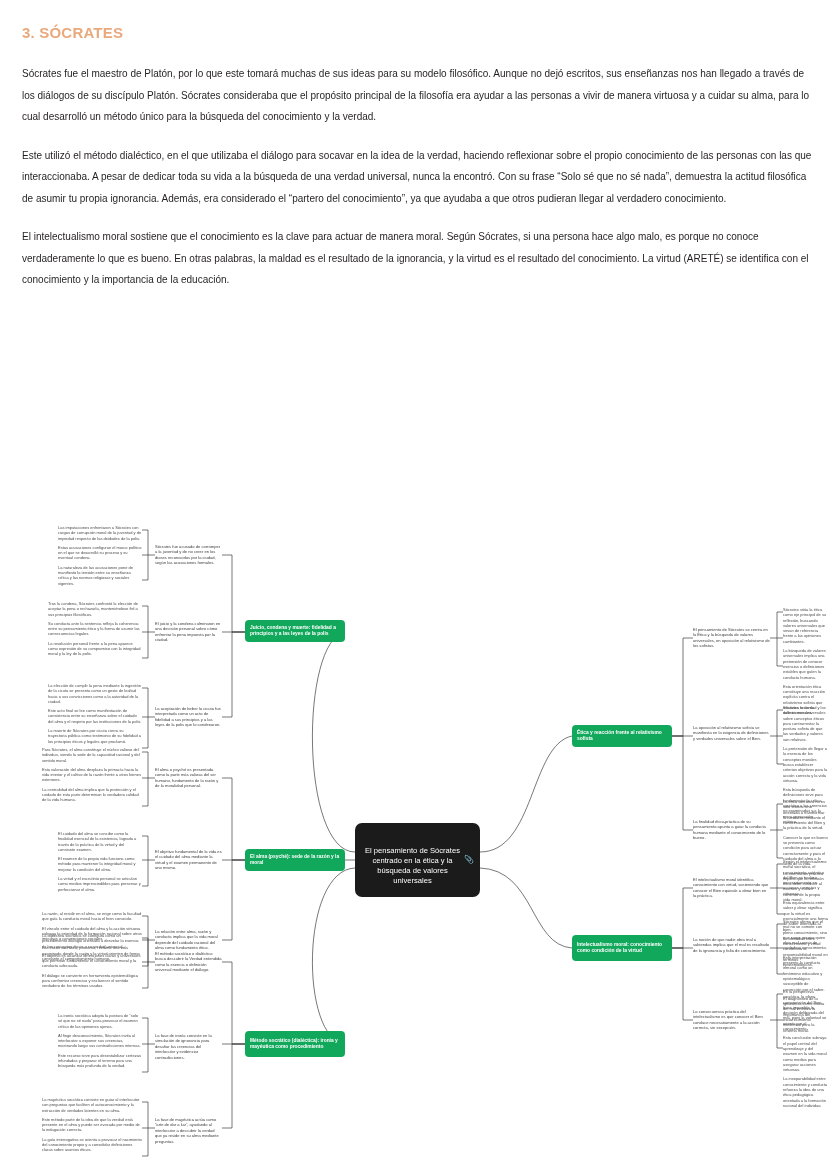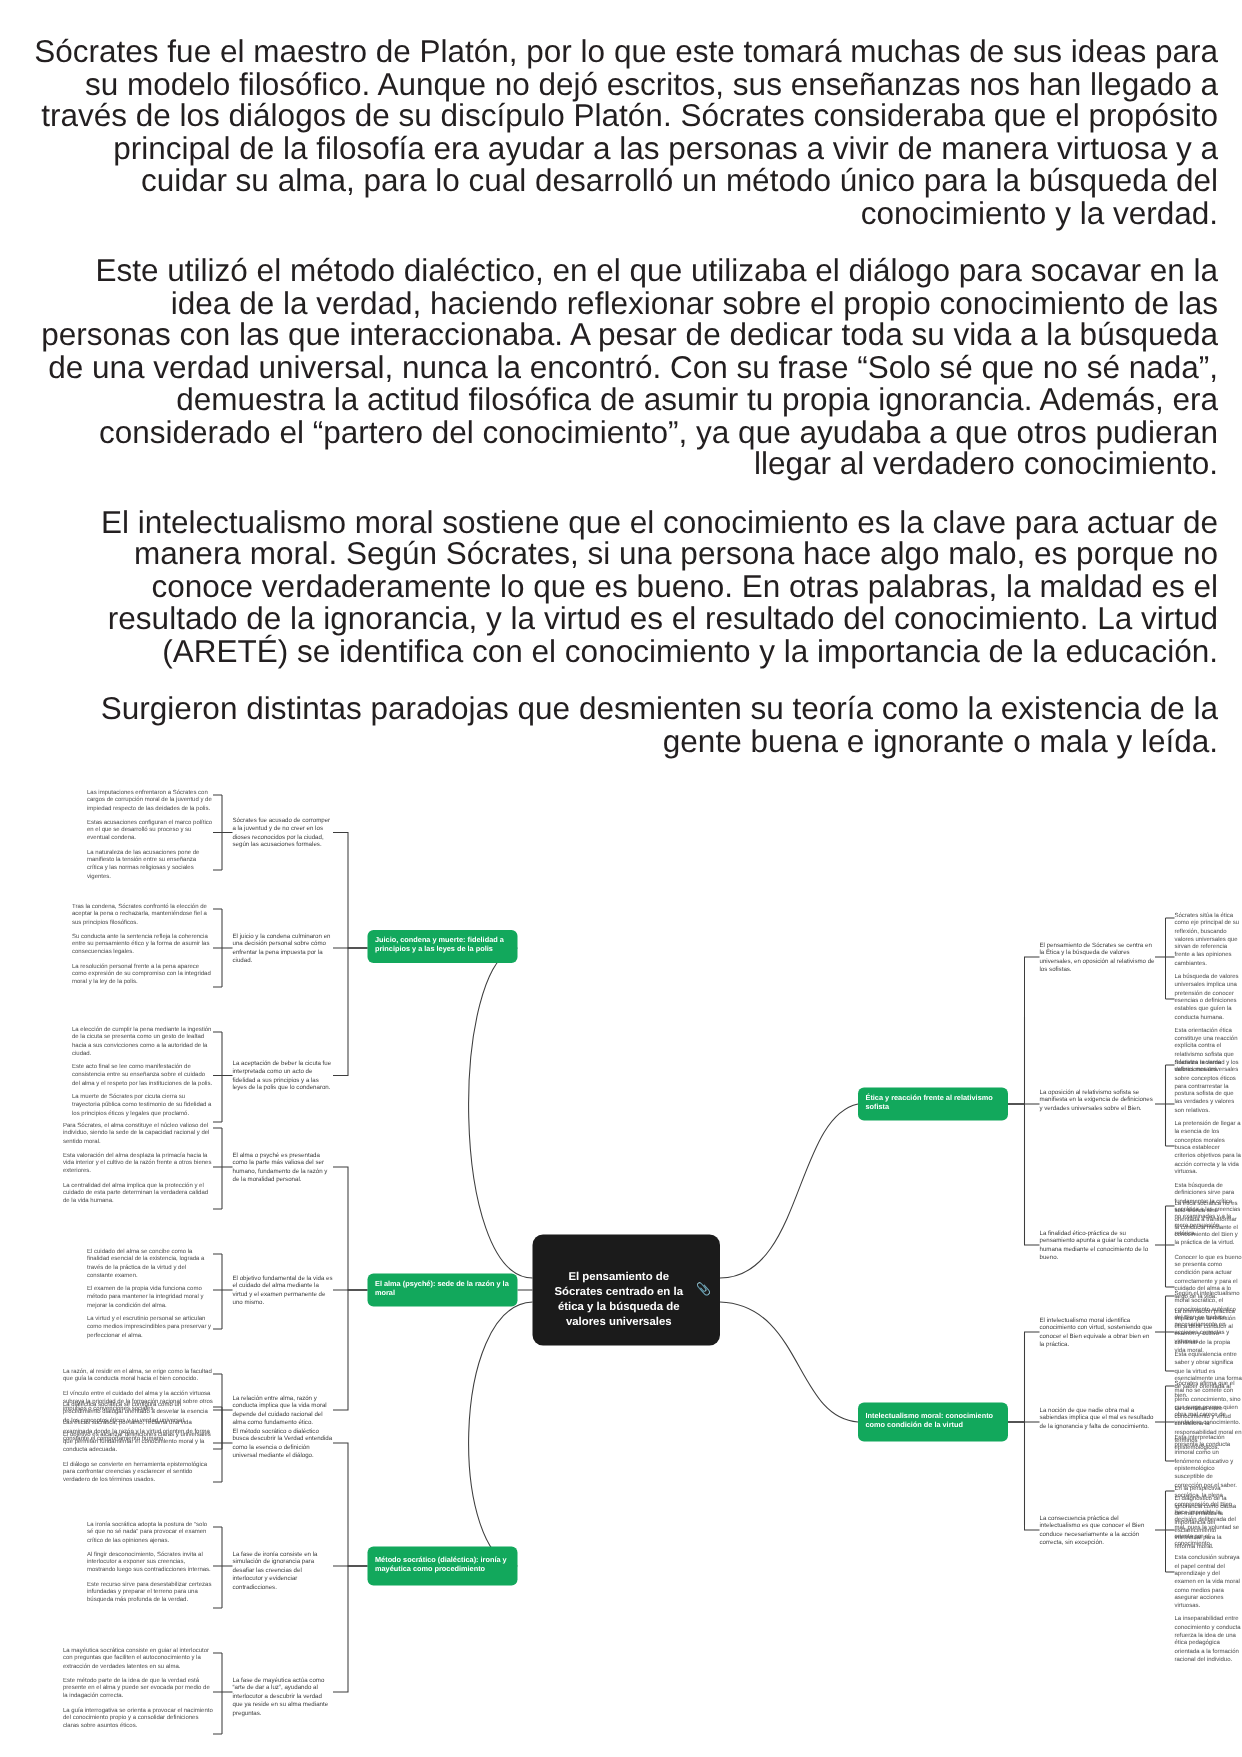--- a/index.html
+++ b/index.html
@@ -10,34 +10,34 @@
   }
   .page{position:relative;width:828px;height:1171px;}
 
   
   .doc{position:absolute;left:22px;top:24px;width:790px;}
   .heading{
     font-size:15px;font-weight:700;letter-spacing:.2px;
     color:#eaa97c;margin:0 0 22px 0;
   }
   .para{
-    font-size:21px;line-height:21.5px;color:#231f20;
-    margin:0 0 17px 0;text-align:right;
+    font-size:10px;line-height:21.5px;color:#231f20;
+    margin:0 0 17px 0;text-align:left;
   }
   .para:last-child{margin-bottom:0;}
 
   
   .map{position:absolute;left:0;top:520px;width:828px;height:651px;}
   .map svg{position:absolute;left:0;top:0;width:828px;height:651px;}
 
   .node{position:absolute;box-sizing:border-box;}
 
   .center-node{
     background:#1b1b1b;color:#ffffff;border-radius:7px;
-    font-size:7.6px;line-height:10.2px;font-weight:700;
+    font-size:7.6px;line-height:10.2px;font-weight:400;
     text-align:center;padding:22px 20px 10px 10px;
     display:flex;align-items:center;justify-content:center;
   }
   .clip-icon{
     position:absolute;right:6px;top:50%;transform:translateY(-50%);
     font-size:8px;color:#cfcfcf;
   }
 
   .topic{
     background:#12a85c;color:#ffffff;border-radius:4px;
@@ -55,24 +55,24 @@
   .leaf-group{position:absolute;}
   .leaf-item{margin-bottom:4px;}
   .leaf-item:last-child{margin-bottom:0;}
 </style>
 </head>
 <body>
 
 <div class="page">
 
   <div class="doc">
+    <div class="heading">3. SÓCRATES</div>
     <p class="para">Sócrates fue el maestro de Platón, por lo que este tomará muchas de sus ideas para su modelo filosófico. Aunque no dejó escritos, sus enseñanzas nos han llegado a través de los diálogos de su discípulo Platón. Sócrates consideraba que el propósito principal de la filosofía era ayudar a las personas a vivir de manera virtuosa y a cuidar su alma, para lo cual desarrolló un método único para la búsqueda del conocimiento y la verdad.</p>
     <p class="para">Este utilizó el método dialéctico, en el que utilizaba el diálogo para socavar en la idea de la verdad, haciendo reflexionar sobre el propio conocimiento de las personas con las que interaccionaba. A pesar de dedicar toda su vida a la búsqueda de una verdad universal, nunca la encontró. Con su frase “Solo sé que no sé nada”, demuestra la actitud filosófica de asumir tu propia ignorancia. Además, era considerado el “partero del conocimiento”, ya que ayudaba a que otros pudieran llegar al verdadero conocimiento.</p>
     <p class="para">El intelectualismo moral sostiene que el conocimiento es la clave para actuar de manera moral. Según Sócrates, si una persona hace algo malo, es porque no conoce verdaderamente lo que es bueno. En otras palabras, la maldad es el resultado de la ignorancia, y la virtud es el resultado del conocimiento. La virtud (ARETÉ) se identifica con el conocimiento y la importancia de la educación.</p>
-    <p class="para">Surgieron distintas paradojas que desmienten su teoría como la existencia de la gente buena e ignorante o mala y leída.</p>
   </div>
 
   <div class="map">
 
     <svg viewBox="0 0 828 651">
       <g fill="none" stroke="#3d3d3d" stroke-width="0.7">
 
         <path d="M355 332 C 300 332, 300 120, 345 112"></path>
         <path d="M355 340 L 345 340"></path>
         <path d="M355 348 C 300 350, 300 520, 345 524"></path>

